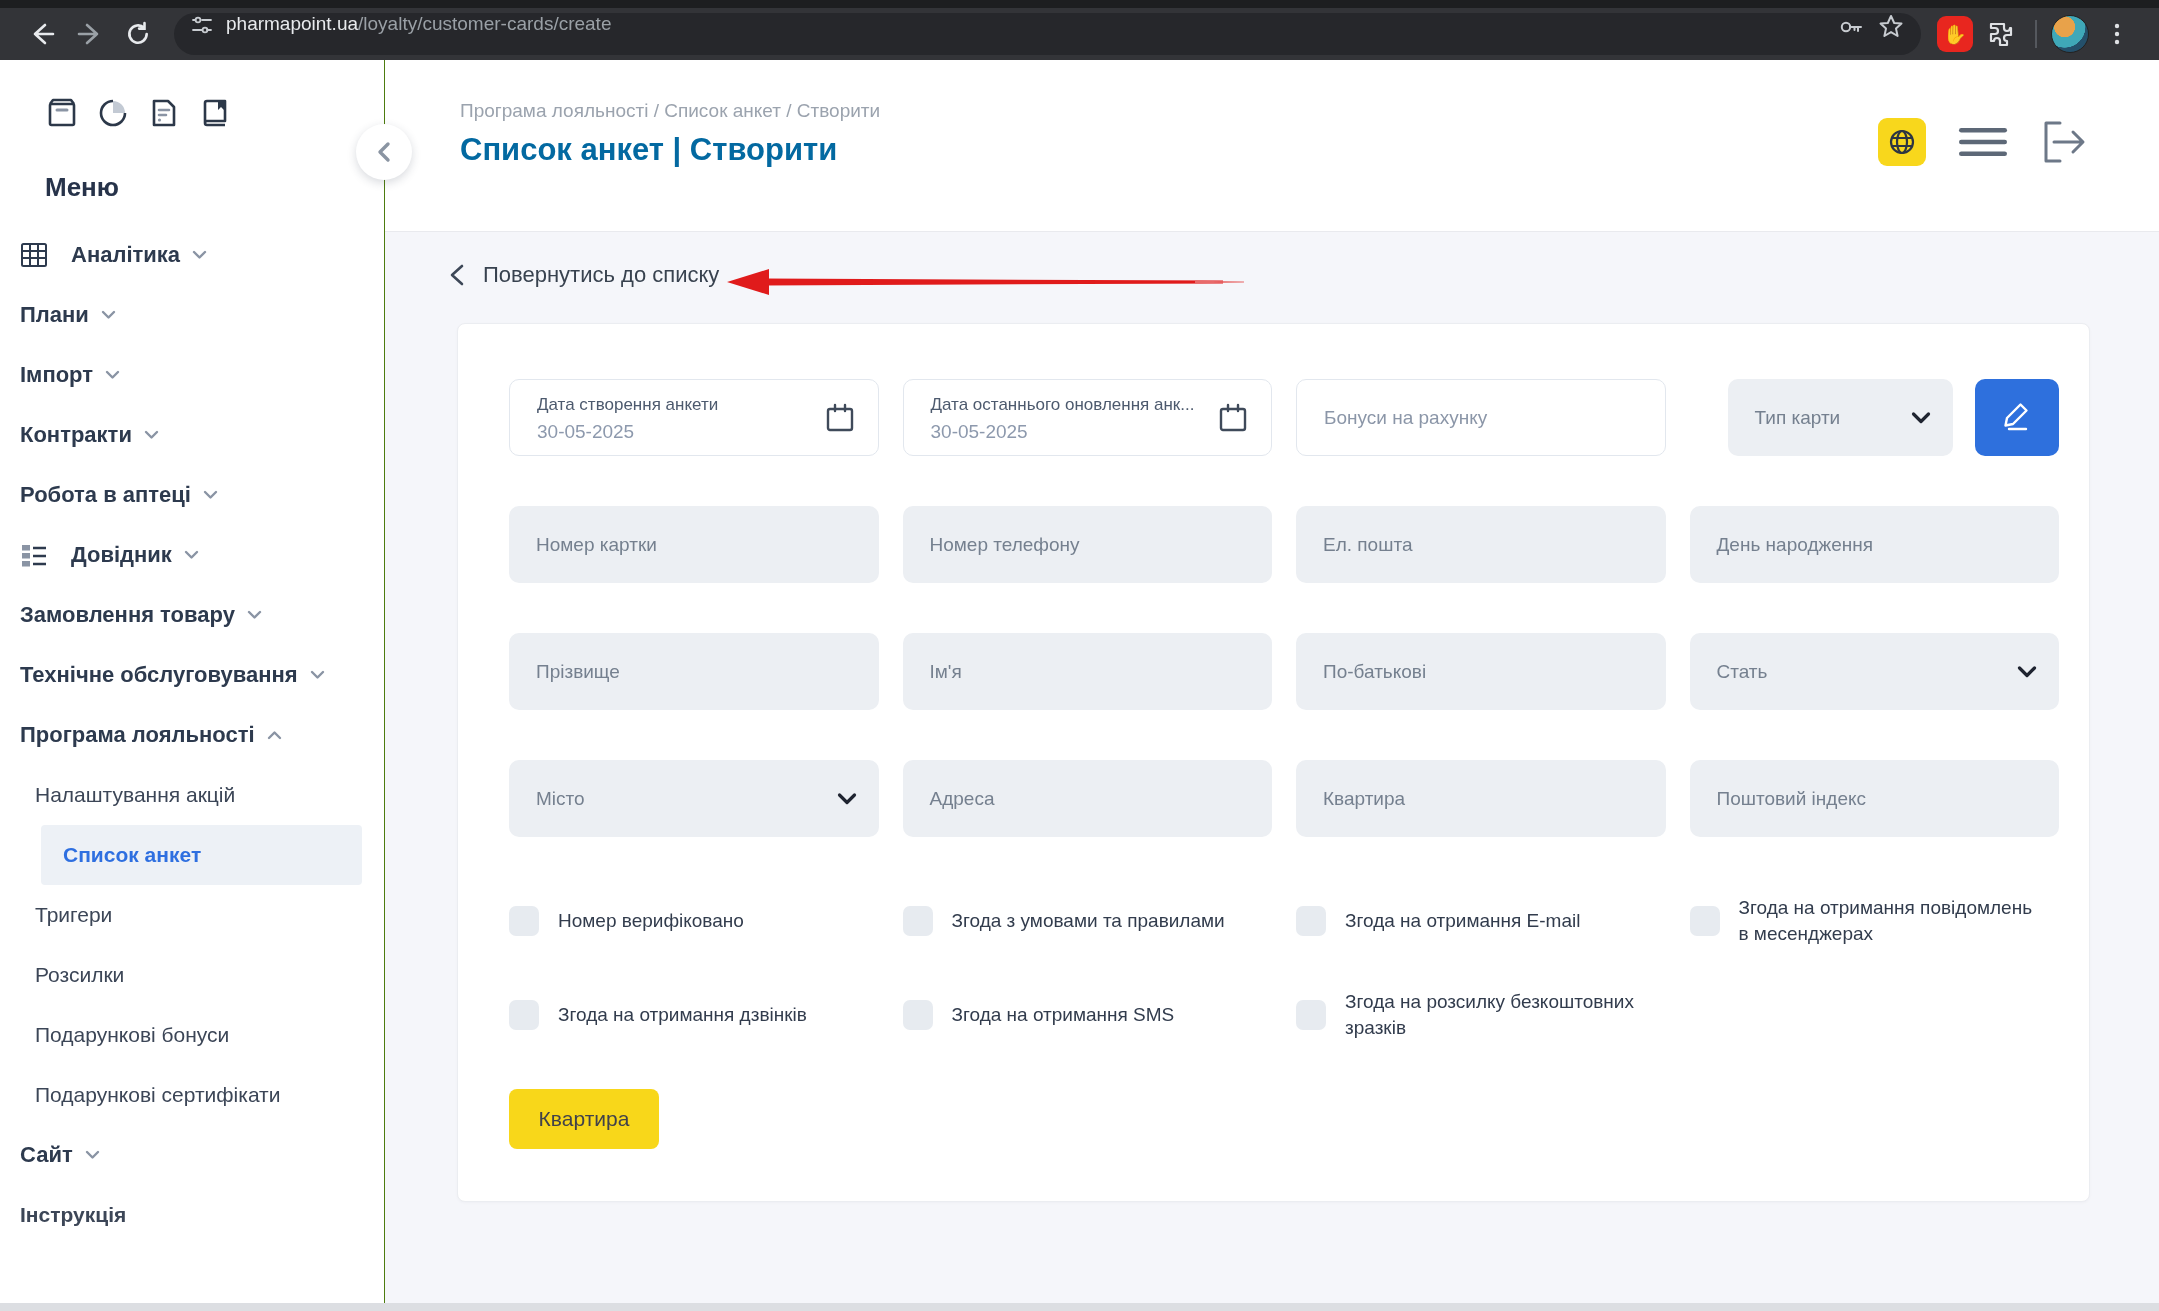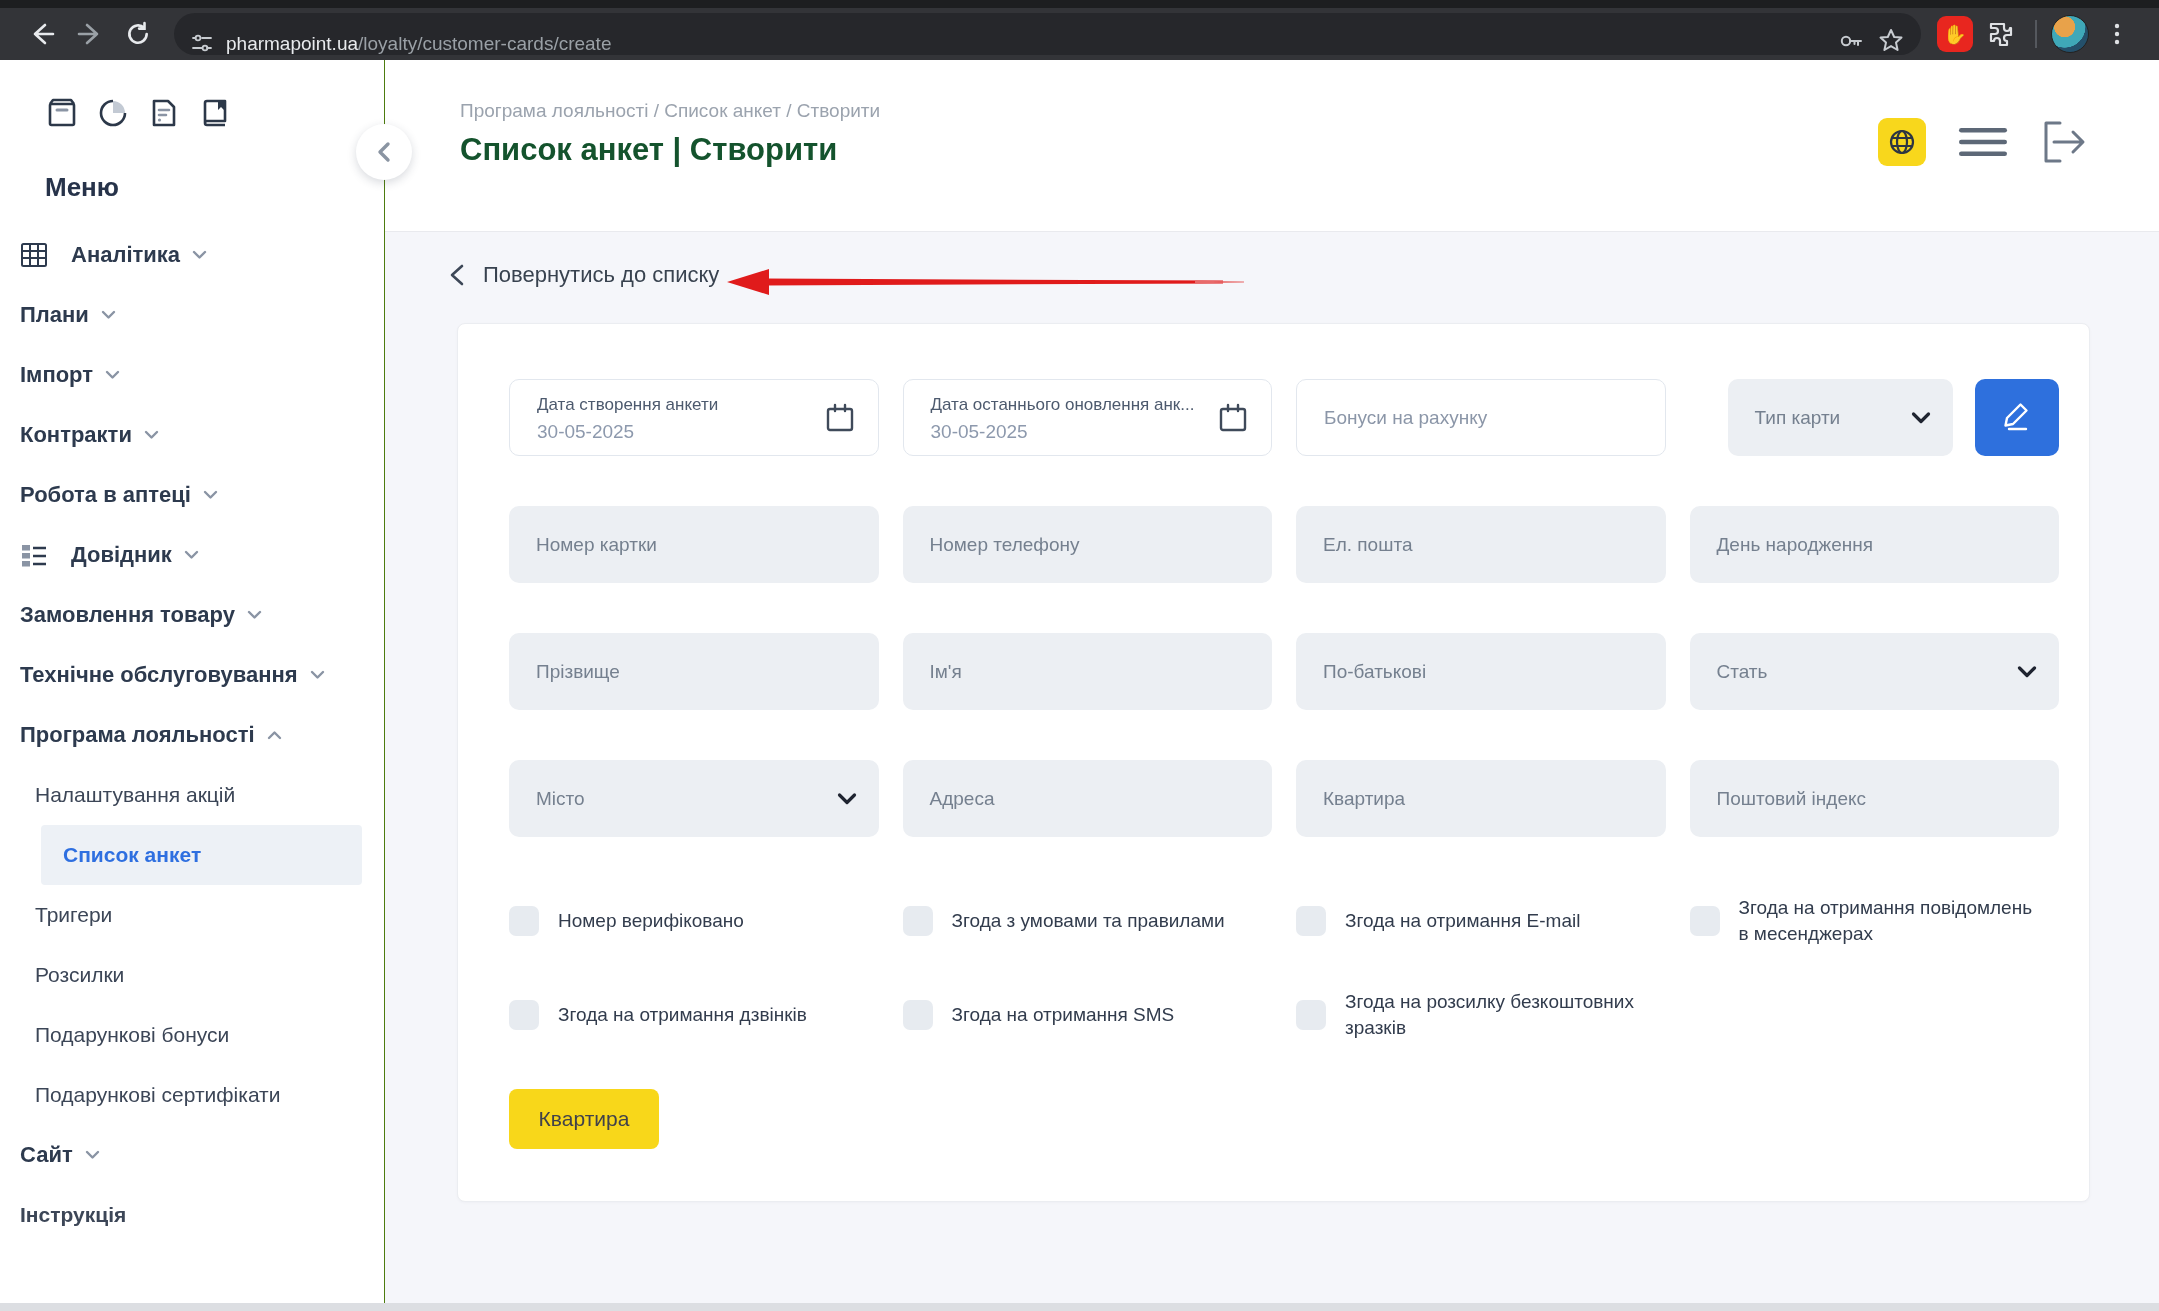--- a/index.html
+++ b/index.html
@@ -5,21 +5,21 @@
   * { margin:0; padding:0; box-sizing:border-box; }
   html,body { width:2159px; height:1311px; }
   body { font-family:"Liberation Sans", sans-serif; background:#fff; overflow:hidden; }
   .screen { position:relative; width:2159px; height:1311px; background:#f5f6fa; }
 
   
   .browser-top { position:absolute; top:0; left:0; width:100%; height:8px; background:#1d1e20; }
   .browser-bar { position:absolute; top:8px; left:0; width:100%; height:52px; background:#333438;
                  display:flex; align-items:center; padding:0 22px; gap:8px; }
   .nav-btn { width:40px; height:40px; display:flex; align-items:center; justify-content:center; flex:0 0 auto; }
-  .omnibox { flex:1; height:42px; background:#26272b; border-radius:21px; display:flex; align-items:flex-end;
+  .omnibox { flex:1; height:42px; background:#26272b; border-radius:21px; display:flex; align-items:flex-start;
              padding:0 16px; gap:12px; margin:0 8px; min-width:0; }
   .url-text { font-size:19px; white-space:nowrap; overflow:hidden; }
   .url-domain { color:#e8eaed; }
   .url-path { color:#9aa0a6; }
   .omni-spacer { flex:1; }
   .chip-sep { width:2px; height:28px; background:#55585e; margin:0 6px; }
   .avatar { width:38px; height:38px; border-radius:50%;
             background:radial-gradient(circle at 35% 30%, #e8a24a 0 30%, #3fa8b8 31% 60%, #24506b 61% 100%);
             border:1px solid #222; flex:0 0 auto; }
   .adblock { width:36px; height:36px; border-radius:9px; background:#e8261f; color:#fff; display:flex;
@@ -44,21 +44,21 @@
   .nav-item.active { background:#edf1f6; margin:0 22px 0 41px; padding-left:22px; border-radius:4px; }
   .nav-item.active .lbl { color:#2e6fe0; font-weight:700; }
   .nav-item .chev { margin-left:12px; display:flex; }
   .collapse-btn { position:absolute; right:-28px; top:64px; width:56px; height:56px; border-radius:50%;
                   background:#fff; box-shadow:0 3px 10px rgba(40,50,70,.18); display:flex; align-items:center;
                   justify-content:center; z-index:5; cursor:pointer; }
 
   
   .page-header { position:absolute; top:0; left:0; width:100%; height:172px; background:#fff; border-bottom:1px solid #e9eaee; }
   .breadcrumb { position:absolute; left:75px; top:40px; font-size:19px; color:#9ba3ae; }
-  .page-title { position:absolute; left:75px; top:72px; font-size:31px; font-weight:700; color:#14532d; }
+  .page-title { position:absolute; left:75px; top:72px; font-size:31px; font-weight:700; color:#0369a1; }
   .header-actions { position:absolute; right:69px; top:58px; display:flex; align-items:center; gap:32px; }
   .globe-btn { width:48px; height:48px; border-radius:9px; background:#f8d71c; display:flex; align-items:center; justify-content:center; cursor:pointer; }
   .icon-btn { display:flex; align-items:center; justify-content:center; cursor:pointer; }
 
   
   .back-row { position:absolute; left:63px; top:202px; display:flex; align-items:center; gap:18px; cursor:pointer; }
   .back-label { font-size:22px; color:#38424f; }
   .annot-arrow { position:absolute; left:340px; top:202px; pointer-events:none; }
 
   

